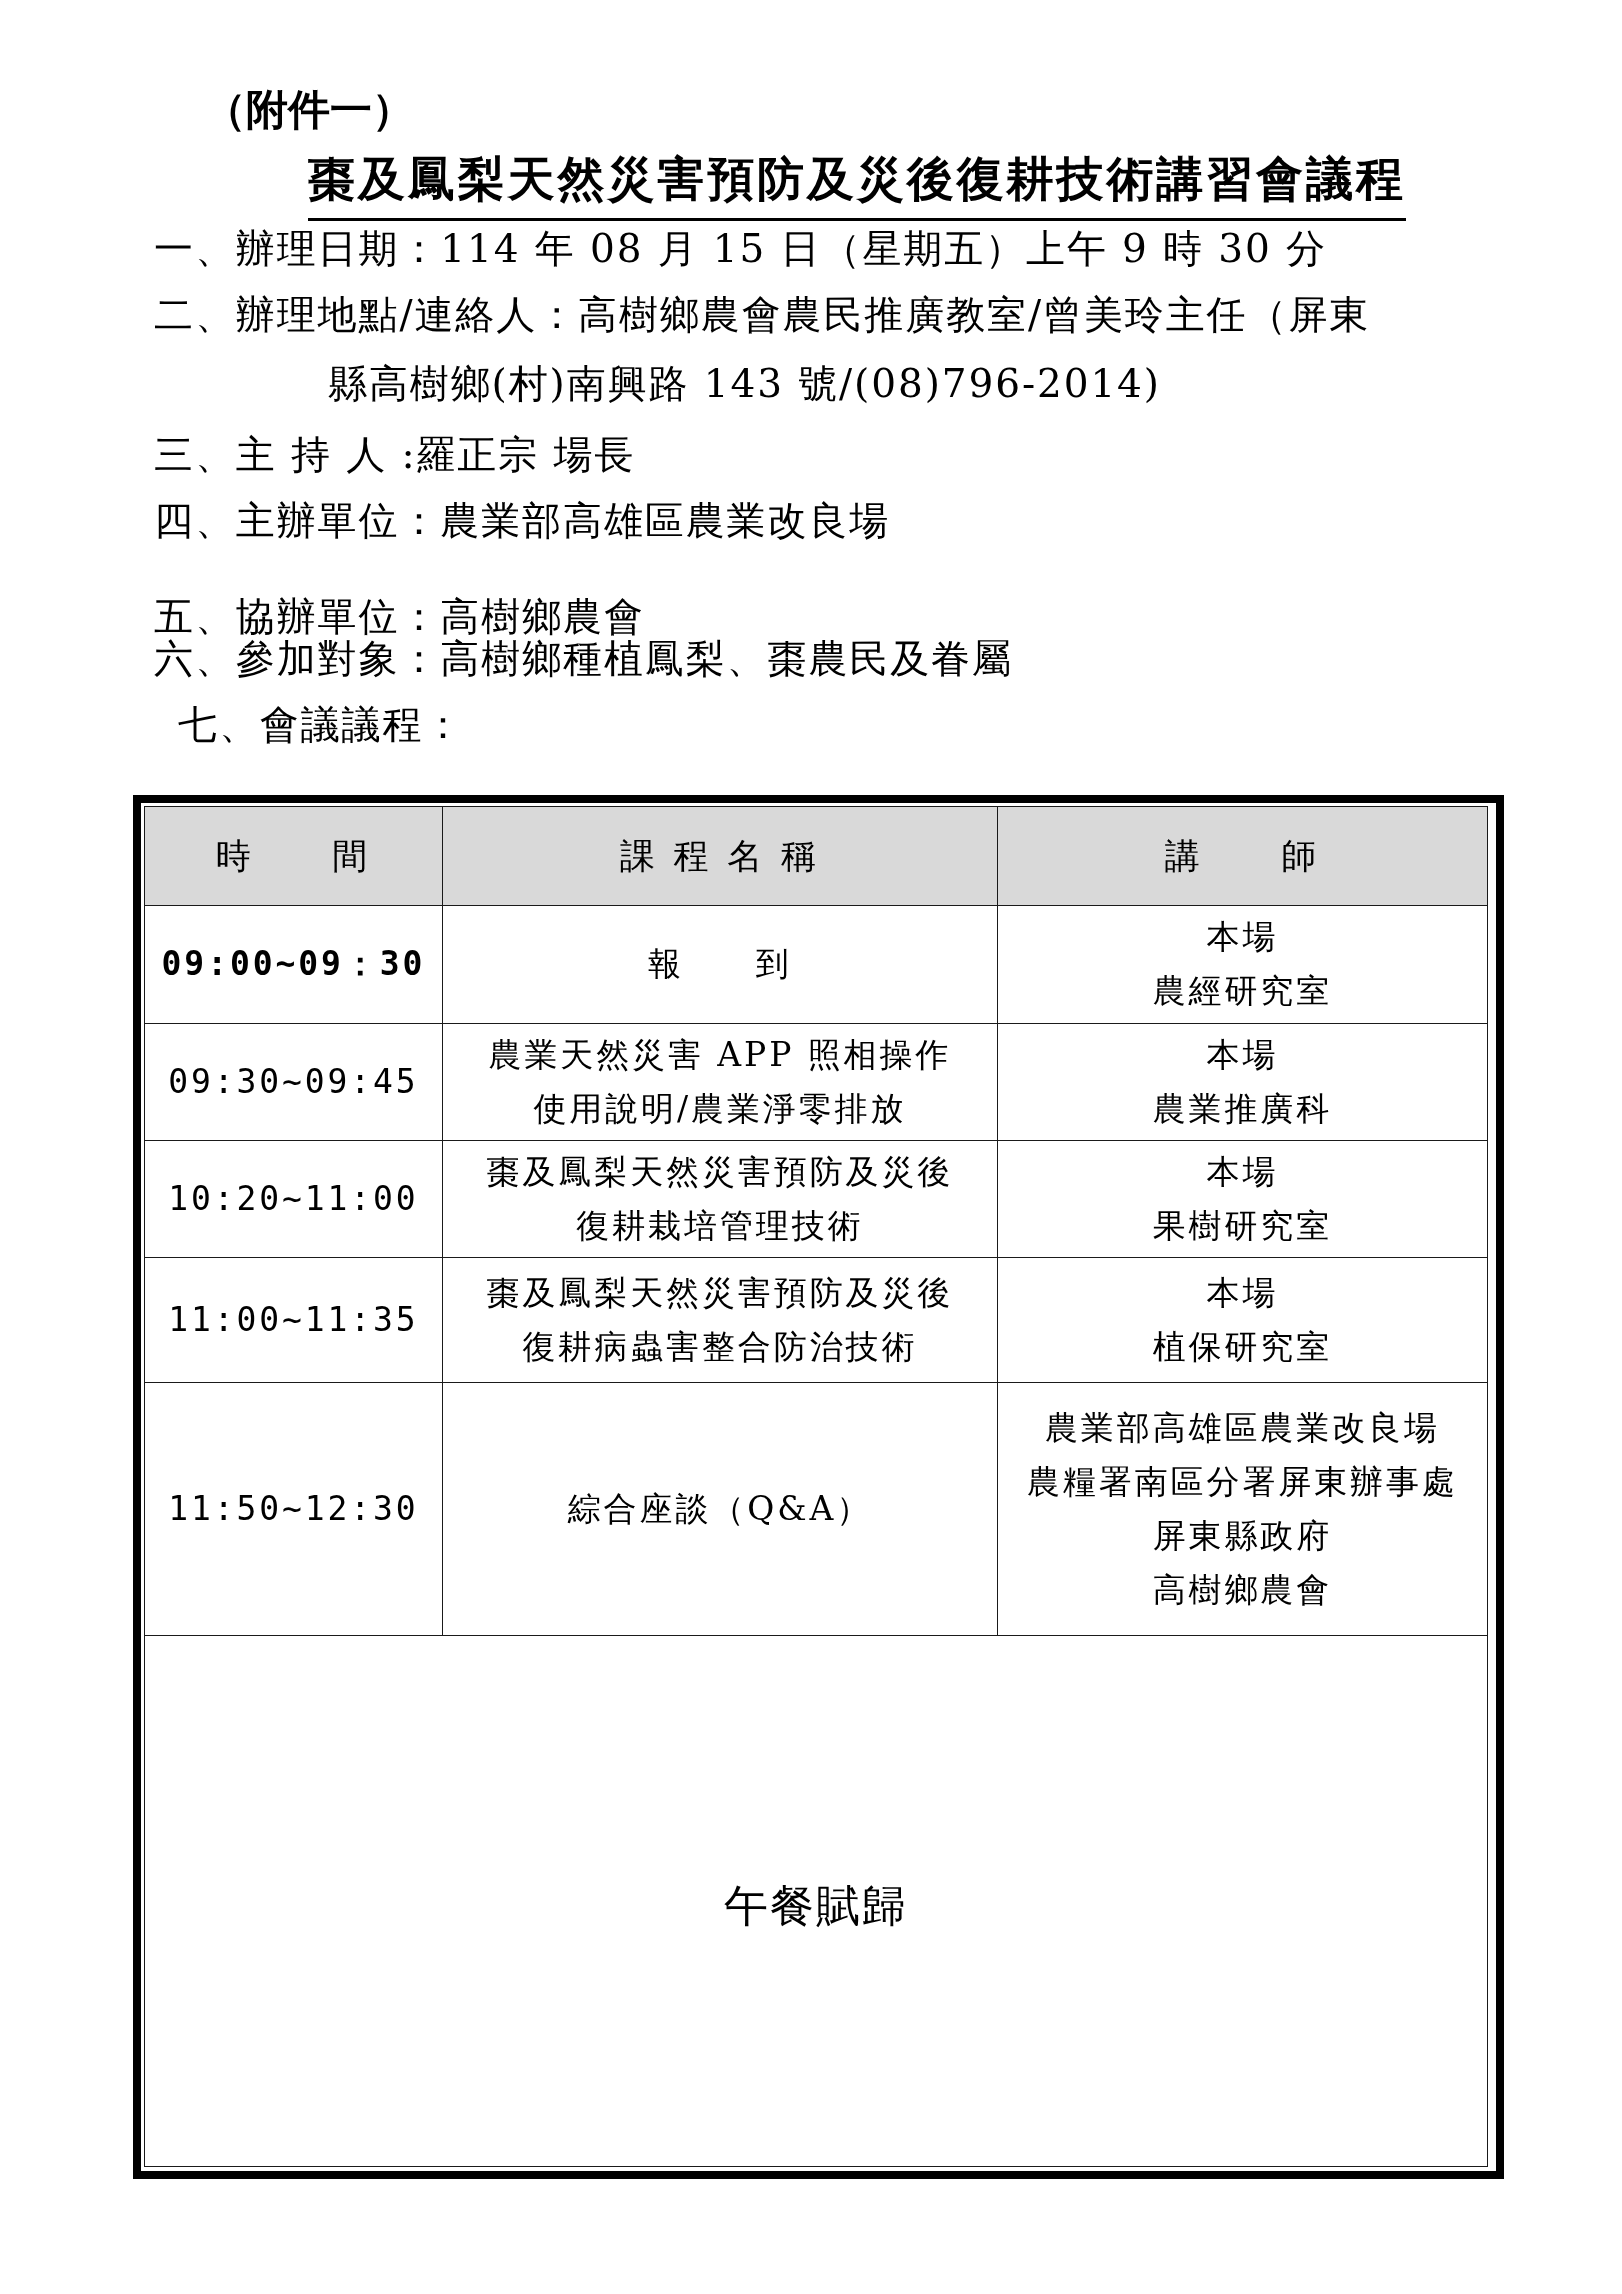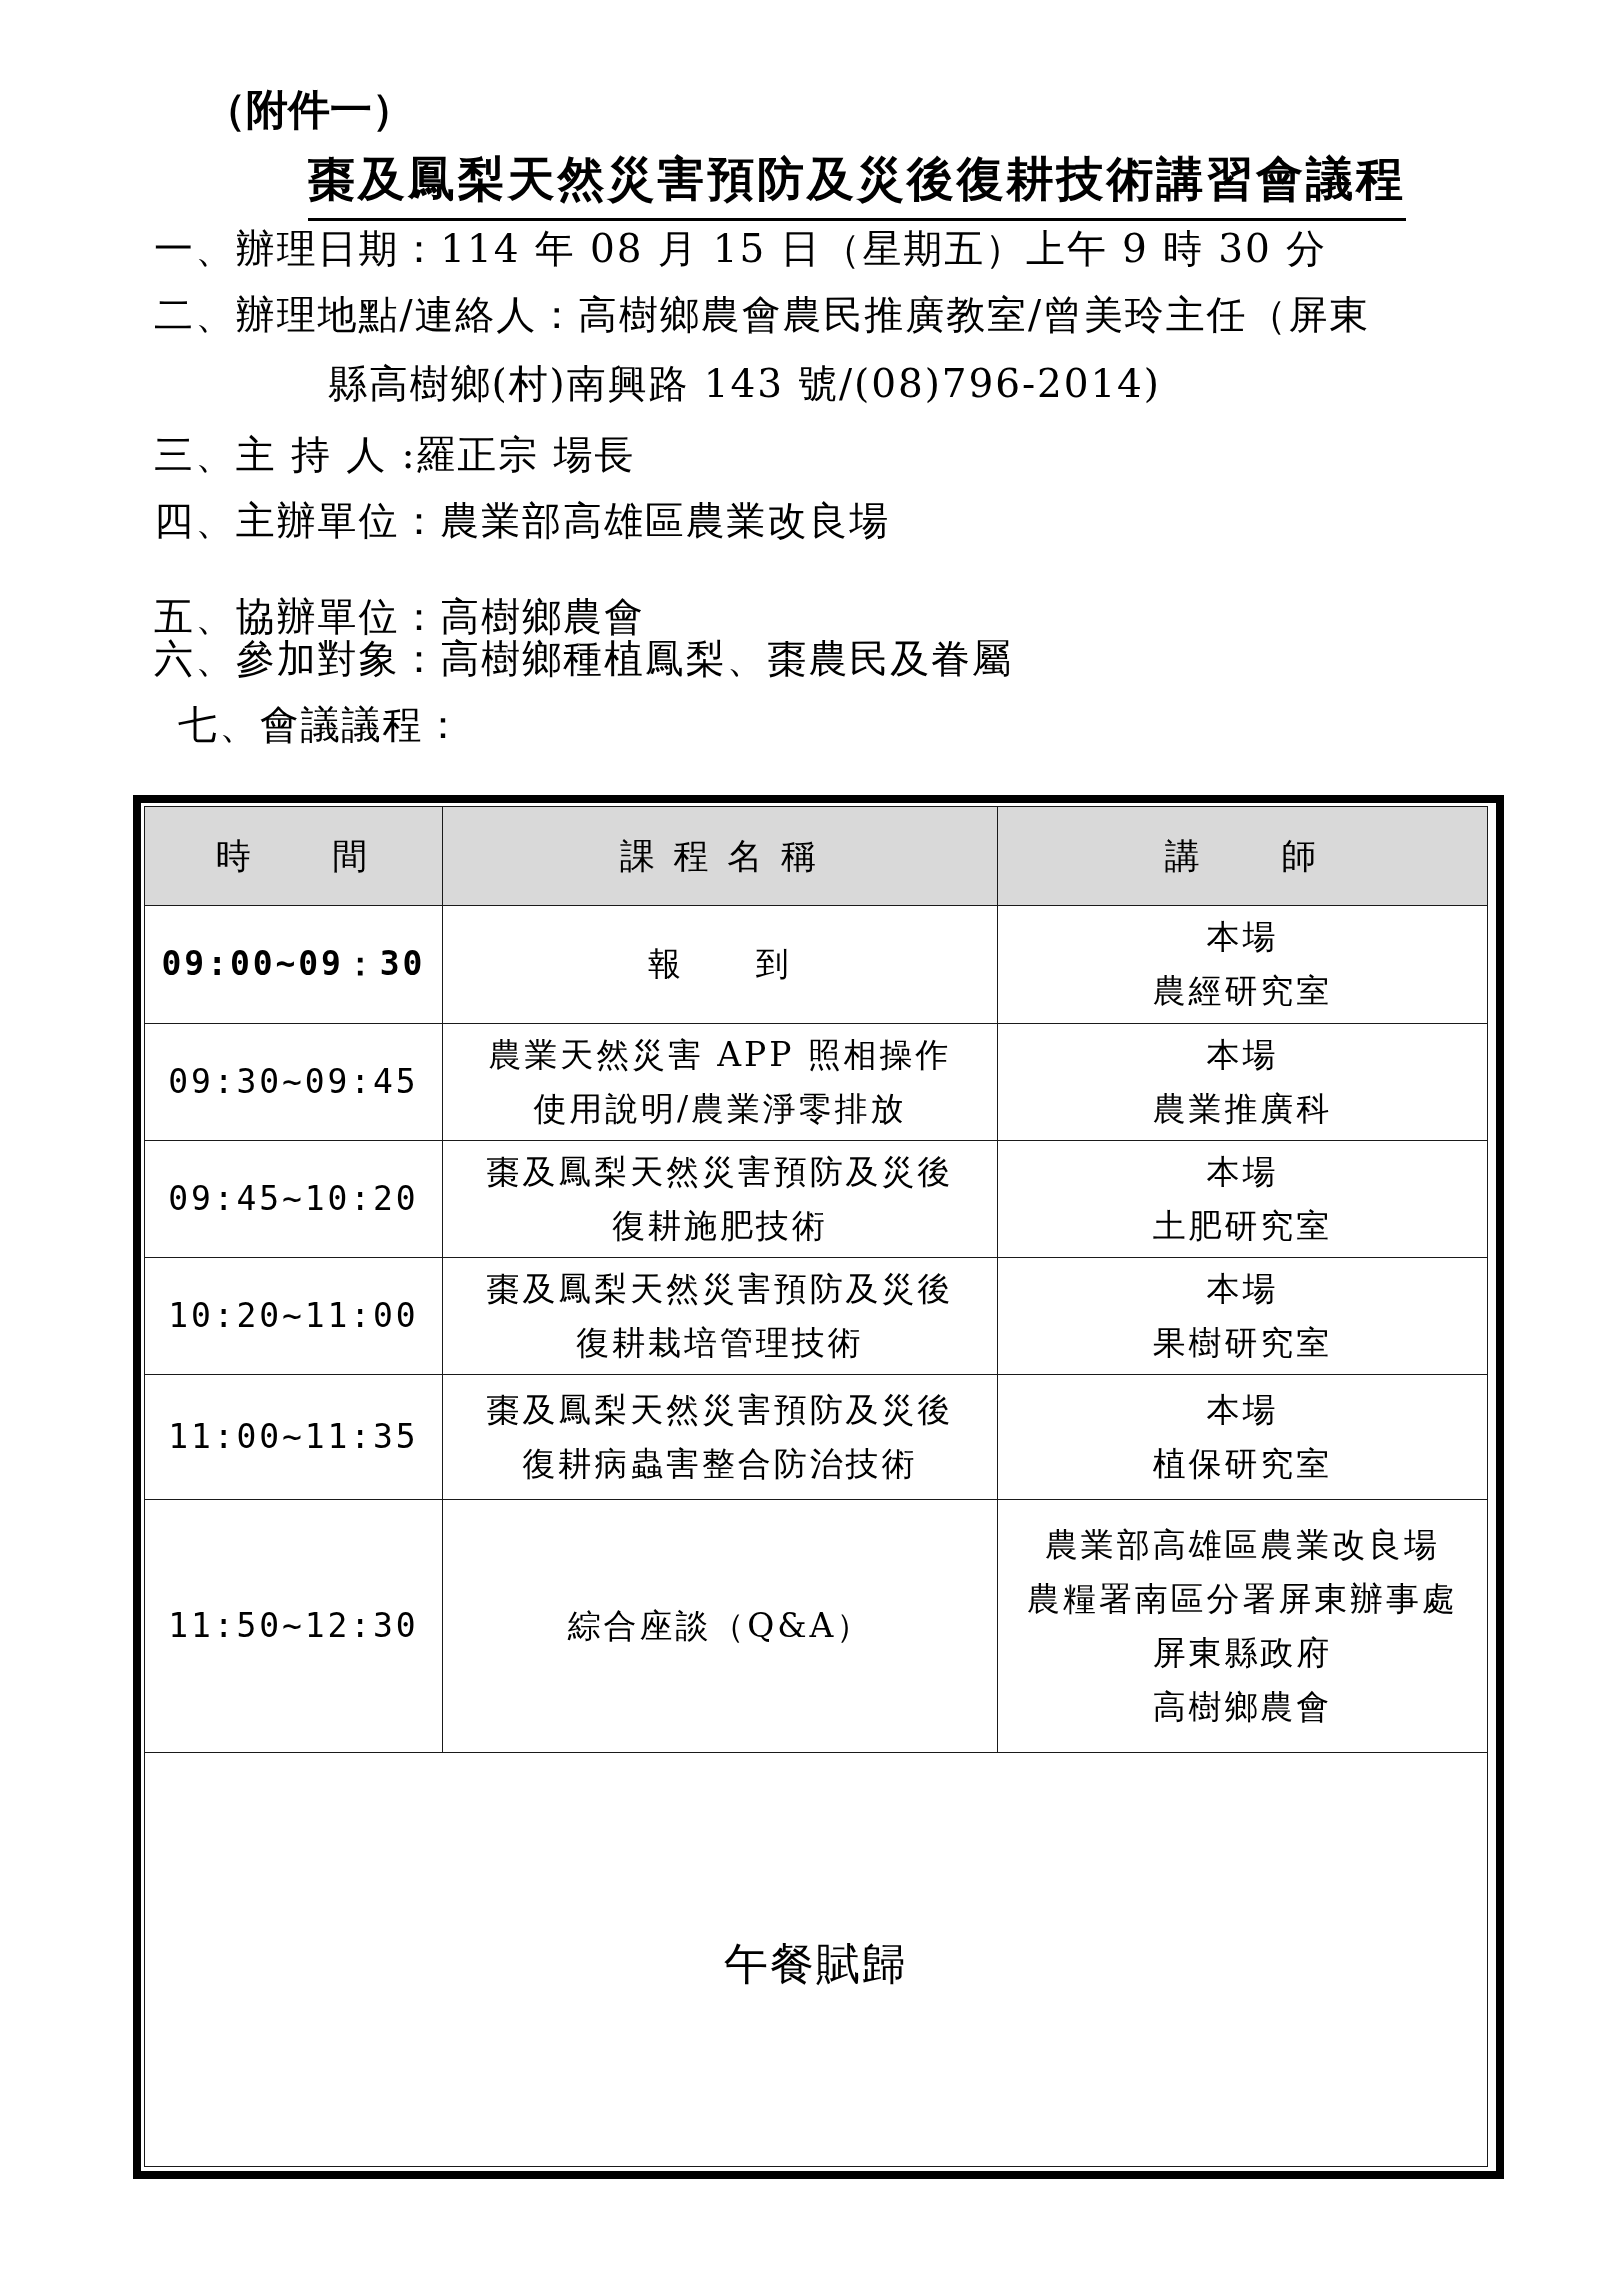--- a/index.html
+++ b/index.html
@@ -87,31 +87,20 @@
       <td>
             <span class="cell-line">農業天然災害 APP 照相操作</span>
             <span class="cell-line">使用說明/農業淨零排放</span>
           </td>
       <td>
             <span class="cell-line">本場</span>
             <span class="cell-line">農業推廣科</span>
           </td>
     </tr>
     <tr style="height:117px">
-      <td class="time">09:45~10:20</td>
-      <td>
-            <span class="cell-line">棗及鳳梨天然災害預防及災後</span>
-            <span class="cell-line">復耕施肥技術</span>
-          </td>
-      <td>
-            <span class="cell-line">本場</span>
-            <span class="cell-line">土肥研究室</span>
-          </td>
-    </tr>
-    <tr style="height:117px">
       <td class="time">10:20~11:00</td>
       <td>
             <span class="cell-line">棗及鳳梨天然災害預防及災後</span>
             <span class="cell-line">復耕栽培管理技術</span>
           </td>
       <td>
             <span class="cell-line">本場</span>
             <span class="cell-line">果樹研究室</span>
           </td>
     </tr>

